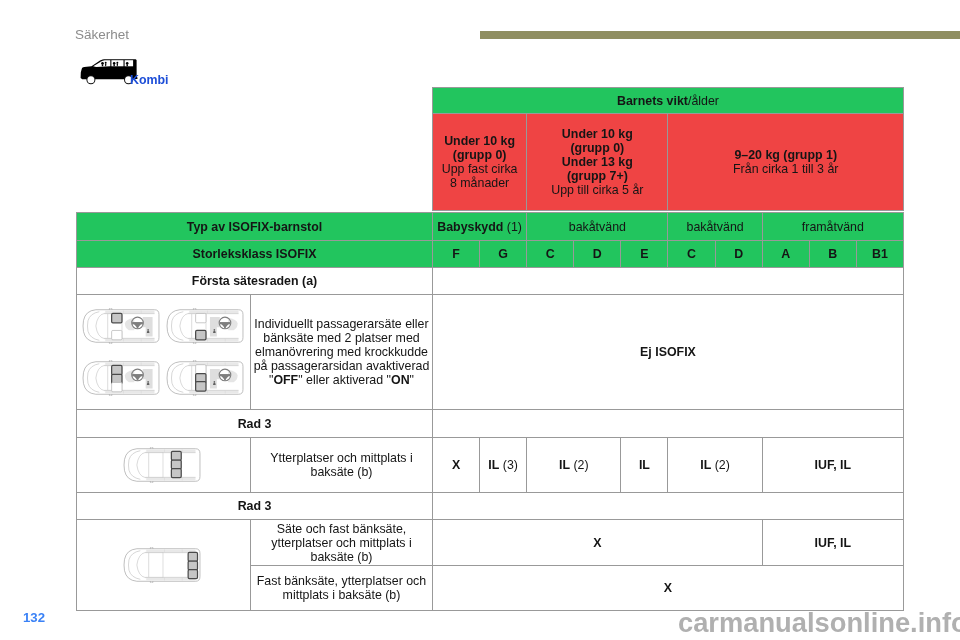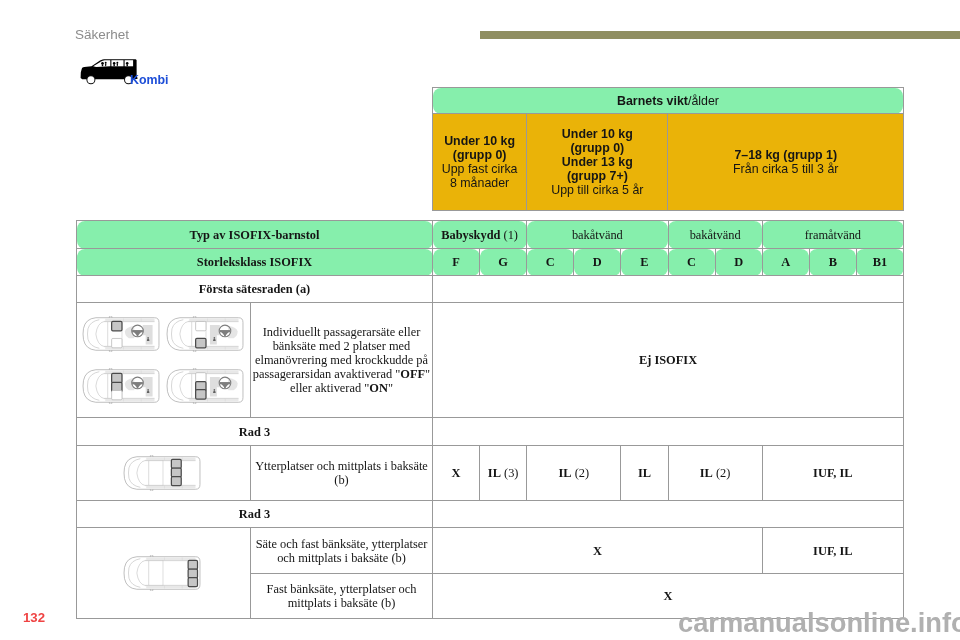--- a/index.html
+++ b/index.html
@@ -10,33 +10,33 @@
   
   #chapter-title{position:absolute;left:75px;top:28px;font-size:13.5px;color:#8c8c8c;line-height:14px;}
   #header-rule{position:absolute;left:480px;top:31px;width:480px;height:7.5px;background:#8f8e61;}
 
   
   #kombi-block{position:absolute;left:73px;top:56px;width:220px;height:28px;}
   #kombi-icon{position:absolute;left:7px;top:3px;width:58px;height:26px;}
   #kombi-label{position:absolute;left:57px;top:1px;font-size:12.4px;font-weight:bold;color:#1d4ed8;line-height:14px;margin-top:16px;}
 
   
-  #page-number{position:absolute;left:23px;top:611px;font-size:13.2px;font-weight:bold;color:#ef4444;line-height:14px;}
+  #page-number{position:absolute;left:23px;top:611px;font-size:13.2px;font-weight:bold;color:#3b82f6;line-height:14px;}
   #watermark{position:absolute;left:678px;top:610px;font-size:27.3px;color:#b0b0b0;line-height:26px;
              font-family:"Liberation Sans",sans-serif;font-weight:700;}
 
   
   .tbl{position:absolute;border-collapse:collapse;table-layout:fixed;}
   .tbl td{border:1px solid #999999;padding:0;text-align:center;vertical-align:middle;
           font-size:12.4px;color:#151515;line-height:14.0px;}
   #weight-table{left:432px;top:87px;width:471px;}
-  #main-table{left:76px;top:220px;width:827px;font-family:Liberation Serif, serif;}
-
-  .hd-dark{background:#86efac;border-radius:8px;}
-  .hd-light{background:#eab308;}
+  #main-table{left:76px;top:212px;width:827px;}
+
+  .hd-dark{background:#22c55e;}
+  .hd-light{background:#ef4444;}
   .b{font-weight:bold;}
   .cellpad{padding:2px 4px;}
 
   
   .vehcell{padding:0;}
   .vehgrid{display:flex;flex-wrap:wrap;justify-content:flex-start;align-items:center;gap:2px 2px;padding-left:3px;}
   #veh-grid-1{width:171px;}
   #veh-grid-2,#veh-grid-3{padding-left:44px;}
 </style>
 </head>
@@ -97,22 +97,22 @@
           <div>8 månader</div>
         </td>
         <td class="hd-light cellpad">
           <div class="b">Under 10 kg</div>
           <div class="b">(grupp 0)</div>
           <div class="b">Under 13 kg</div>
           <div class="b">(grupp 7+)</div>
           <div>Upp till cirka 5 år</div>
         </td>
         <td class="hd-light cellpad">
-          <div class="b">7–18 kg (grupp 1)</div>
-          <div>Från cirka 5 till 3 år</div>
+          <div class="b">9–20 kg (grupp 1)</div>
+          <div>Från cirka 1 till 3 år</div>
         </td>
       </tr>
     </tbody>
   </table>
 
   <table class="tbl" id="main-table">
     <colgroup>
       <col style="width:174px">
         <col style="width:182px">
       <col style="width:47.1px">

